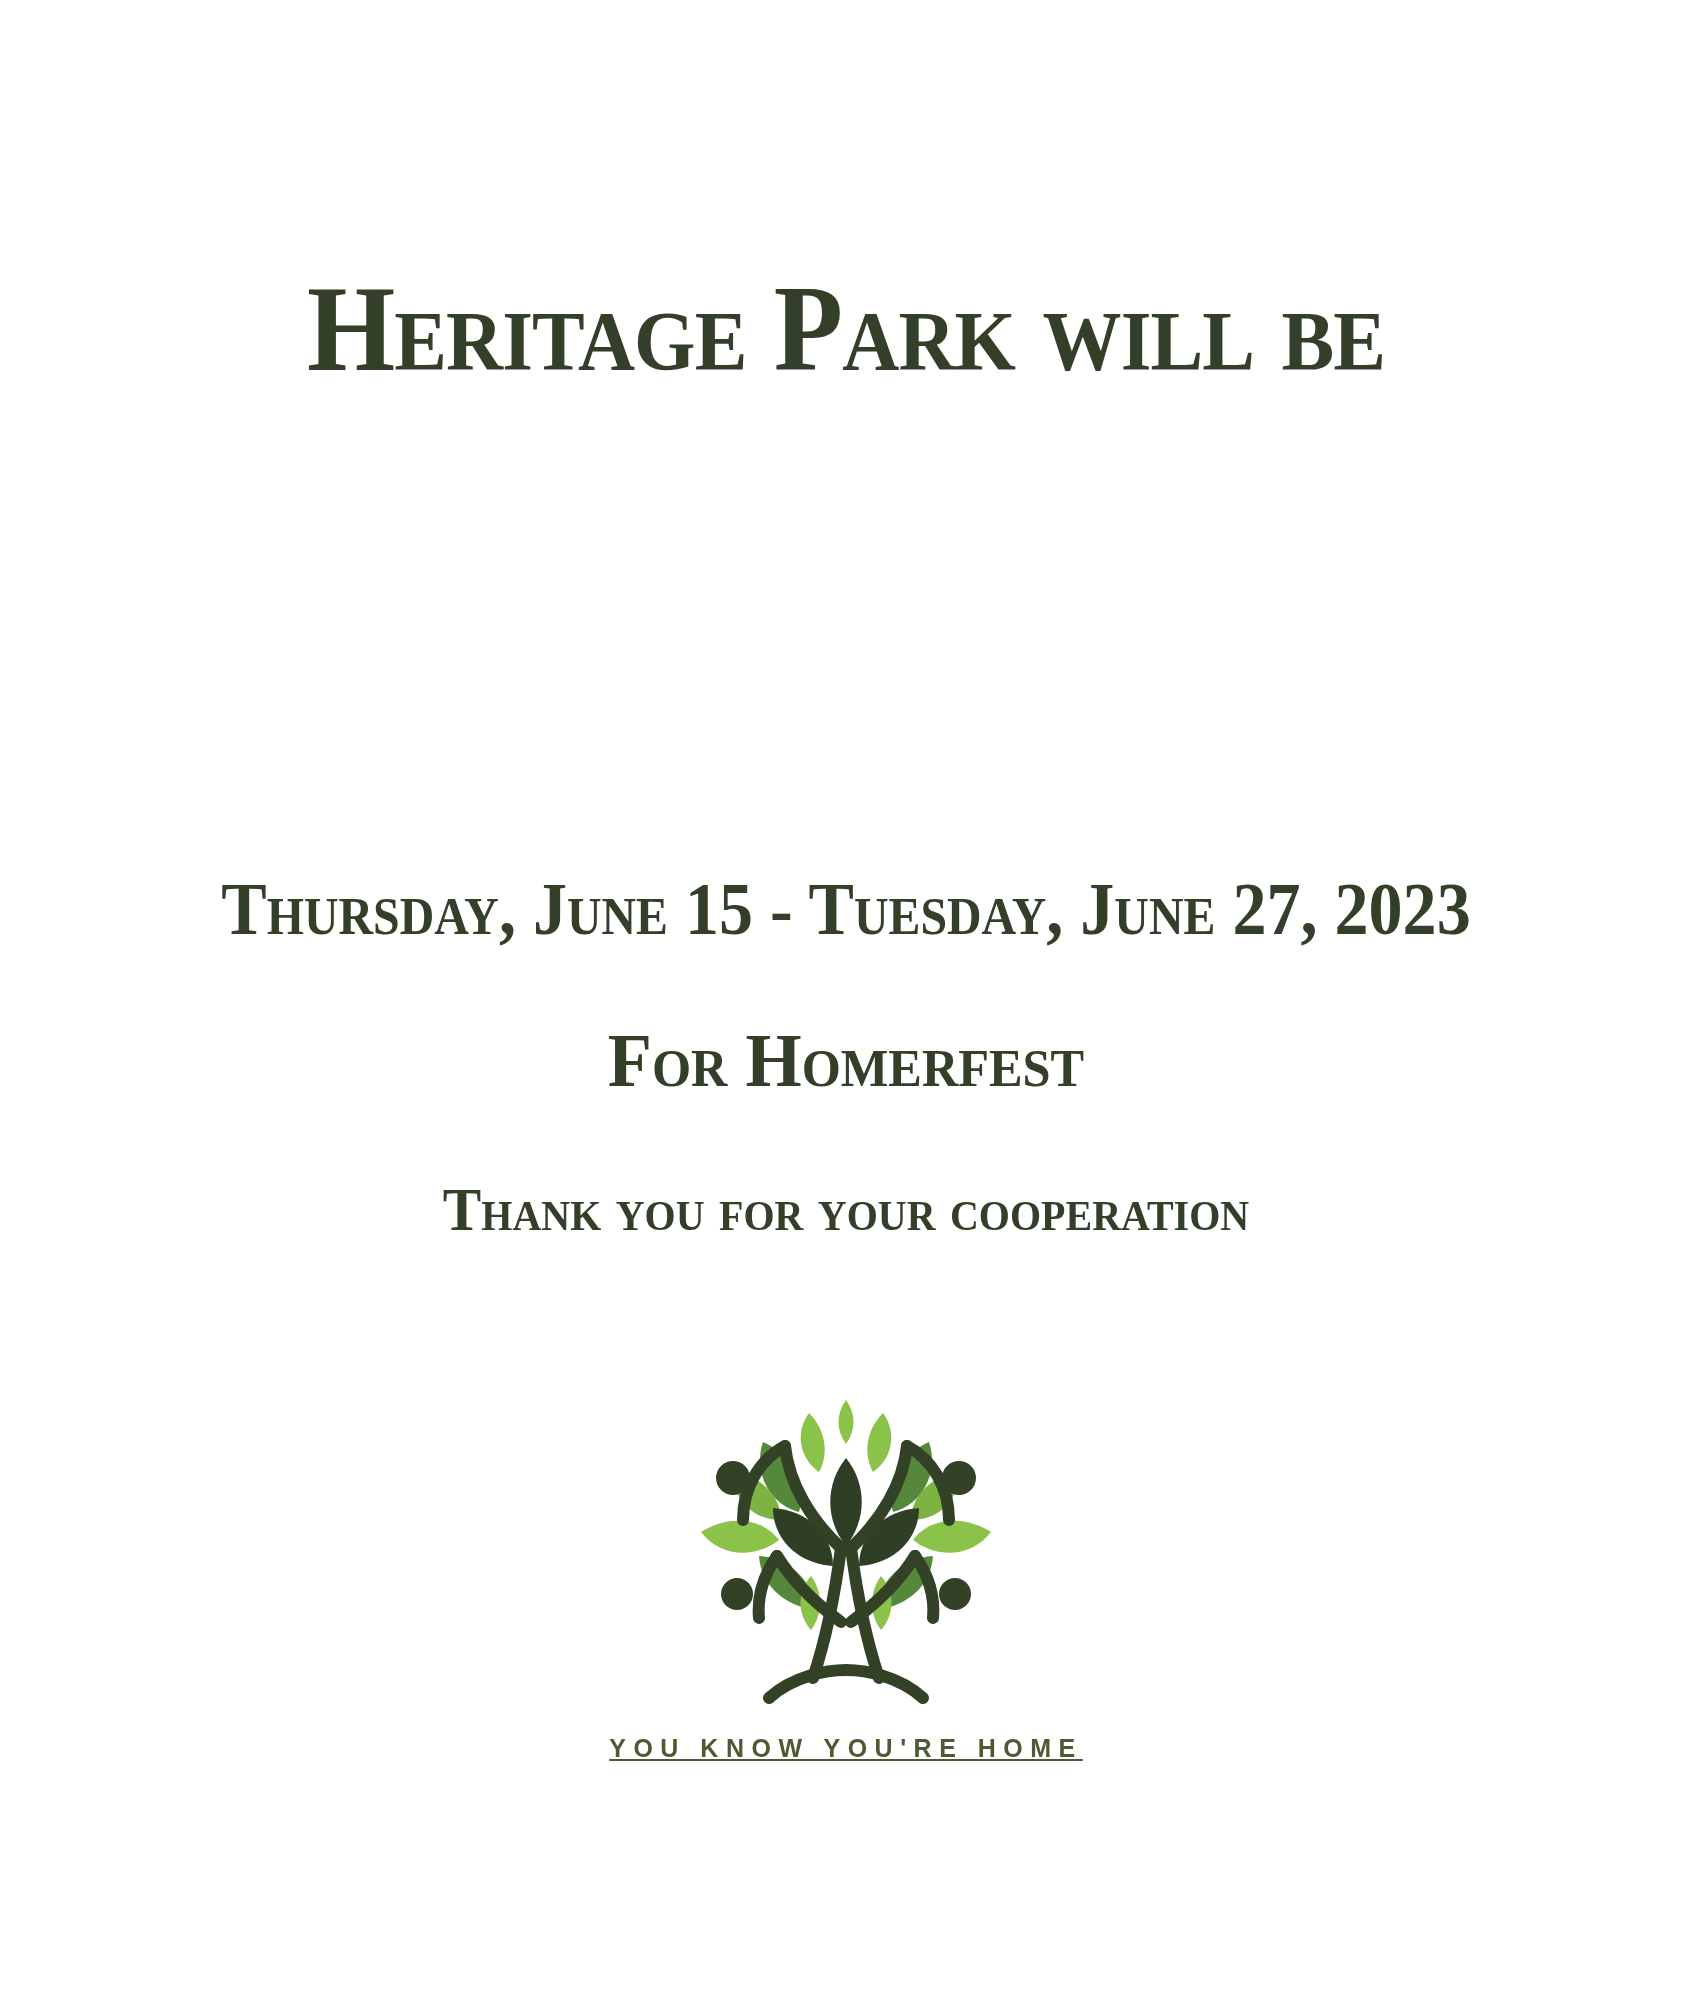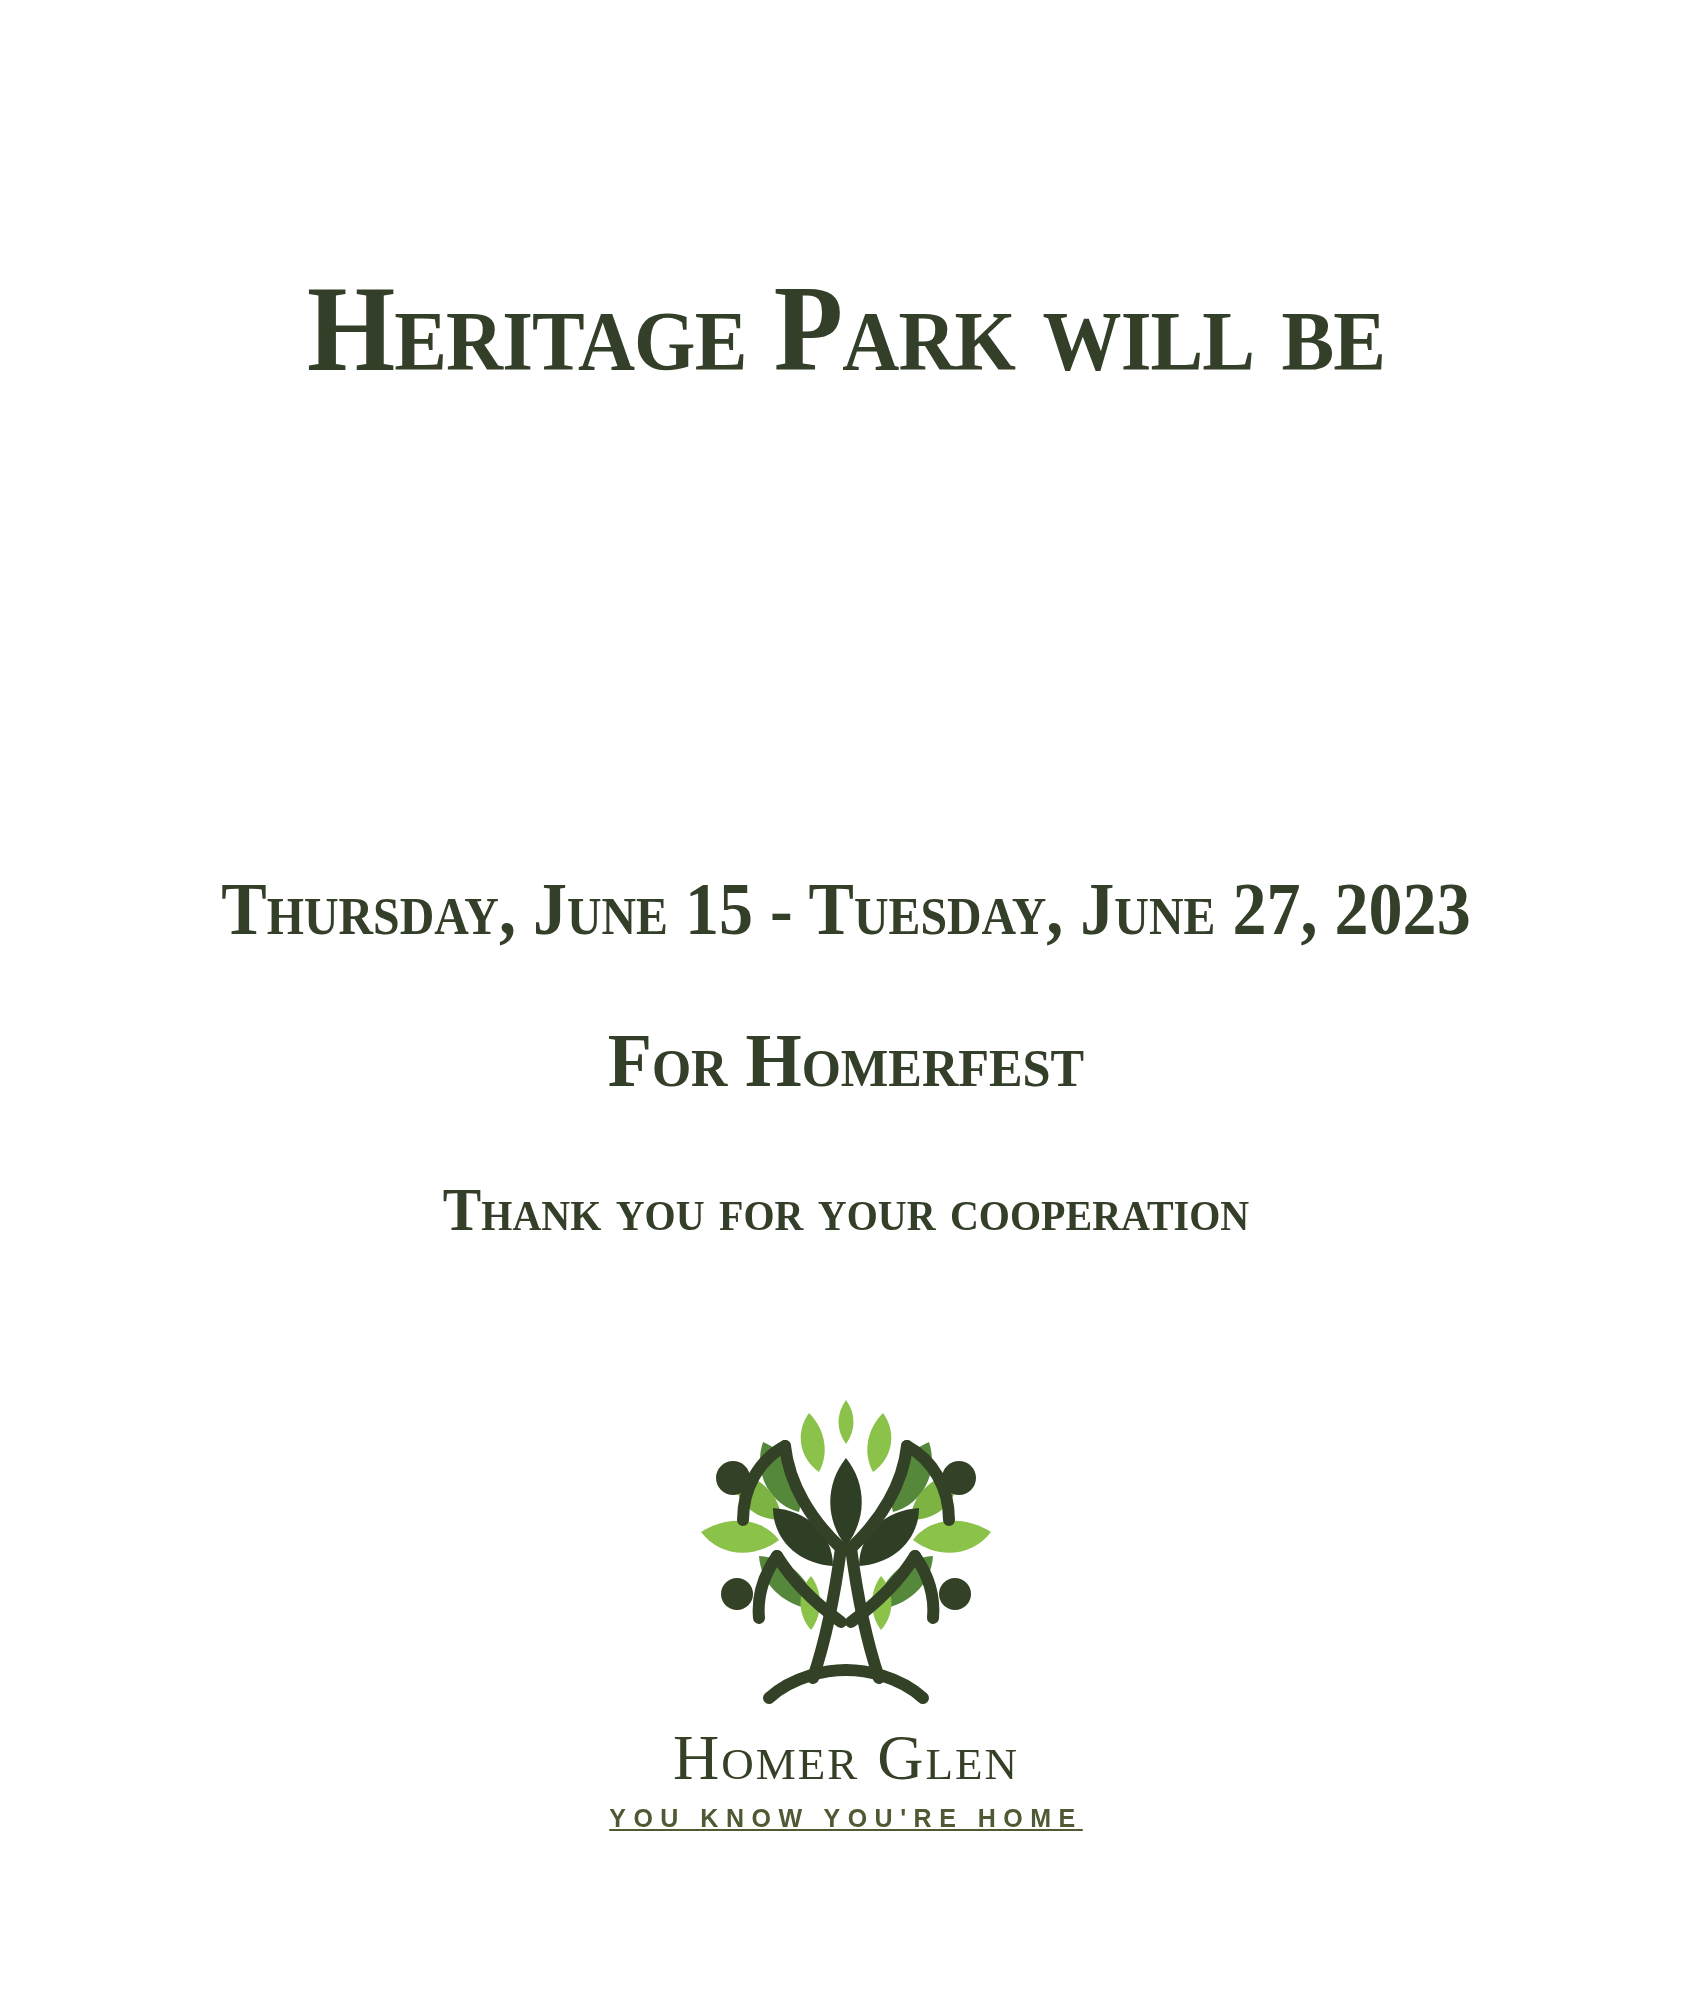--- a/index.html
+++ b/index.html
@@ -239,18 +239,17 @@
       </g>
 
       <g fill="#334126">
         <circle cx="52" cy="98" r="17"></circle>
         <circle cx="278" cy="98" r="17"></circle>
         <circle cx="56" cy="214" r="16"></circle>
         <circle cx="274" cy="214" r="16"></circle>
       </g>
     </svg>
 
-    <div class="logo-wordmark" style="font-variant: small-caps;">Homer Glen</div>
 
     <div class="logo-tagline" style="text-transform: uppercase; text-decoration: underline;">You know you're home</div>
   </div>
 
 </div>
 
 </body></html>

